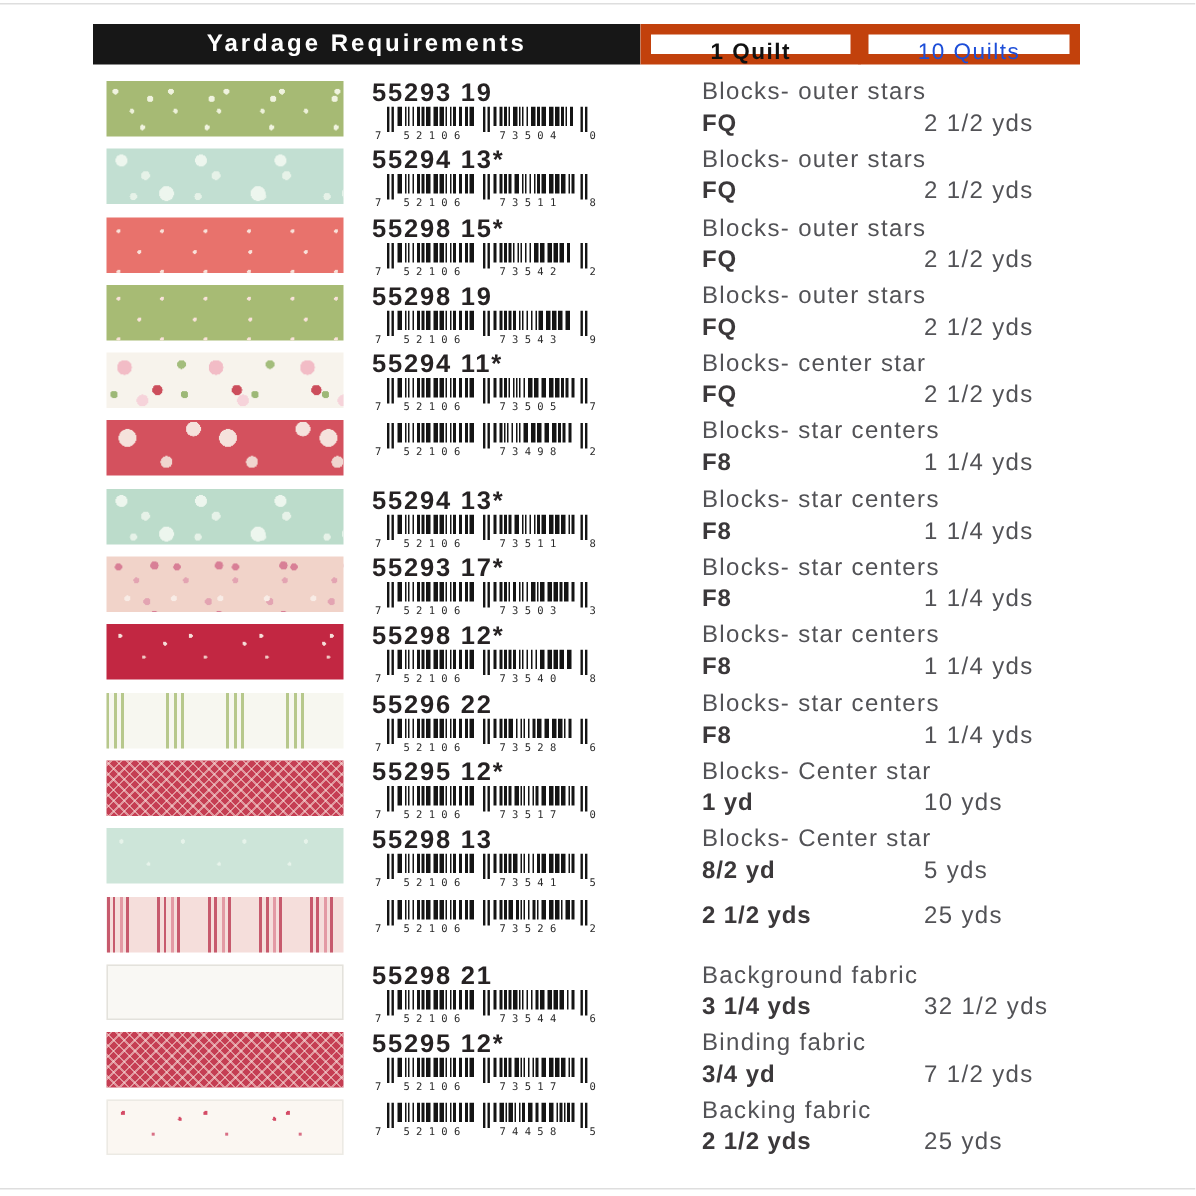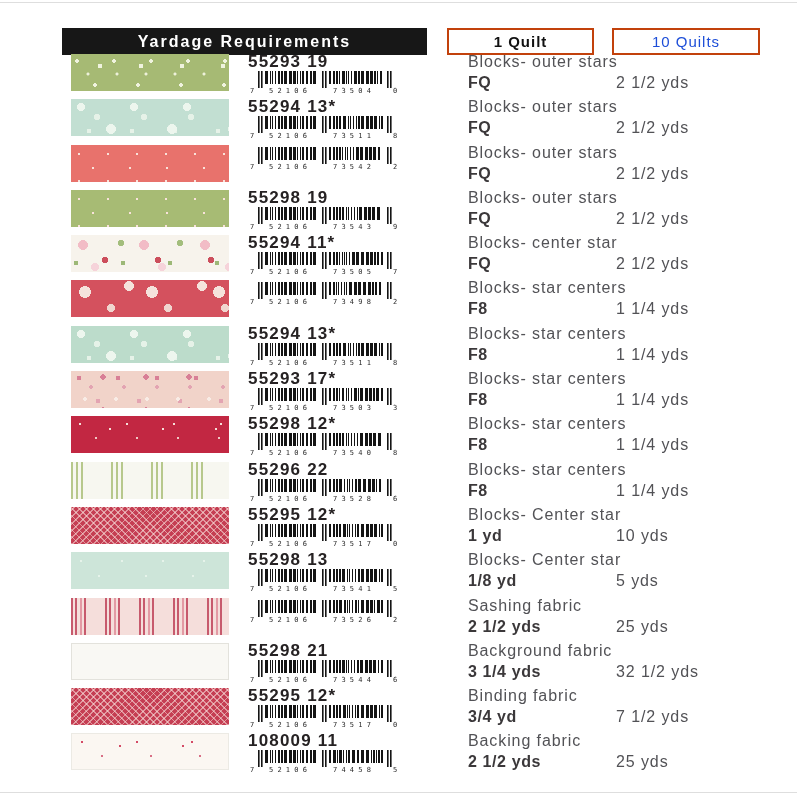--- a/index.html
+++ b/index.html
@@ -4,25 +4,25 @@
 <style>
   * { margin:0; padding:0; box-sizing:border-box; }
   html,body { width:797px; height:797px; background:#ffffff; overflow:hidden;
               font-family:"Liberation Sans", sans-serif; }
   .page { position:relative; width:797px; height:797px; background:#fff; }
   .hairline { position:absolute; left:0; right:0; height:1px; background:#dedede; }
   .hairline.top { top:2px; }
   .hairline.bottom { top:792px; }
 
   
-  .header { position:absolute; left:62px; top:28px; display:flex;gap:20px; }
+  .header { position:absolute; left:62px; top:16px; display:flex; }
   .title-bar { width:365px; height:27px; background:#171717; color:#fff;
                font-size:16px; font-weight:bold; letter-spacing:2px;
                line-height:27px; text-align:center; }
-  .col-box { width:147px; height:27px; border:2px solid #c2410c; background:#fff;
+  .col-box { width:147px; height:27px; border:7px solid #c2410c; background:#fff;
              font-size:15px; line-height:23px; text-align:center; letter-spacing:1px; }
   .col-box.one { font-weight:bold; color:#111; }
   .col-box.ten { margin-left:-2px; width:148px; color:#1d4ed8; }
 
   
   .rows { position:absolute; left:33px; top:54px; width:740px;padding-left:38px; }
   .row { display:grid; grid-template-columns:158px 219px 1fr; height:37px;
          margin-bottom:8.3px; }
   .swatch { width:158px; height:37px; }
 
@@ -226,20 +226,21 @@
       <div class="qty-line">
         <div class="qty">FQ</div>
         <div class="amt">2 1/2 yds</div>
       </div>
     </div>
   </div>
 
   <div class="row">
     <div class="swatch sw-coral-dot" style="background-color: rgb(232, 114, 108);"></div>
     <div class="sku-block">
+      <div class="sku">55298 15*</div>
       <div class="barcode"><svg width="152" height="22" viewBox="0 0 152 22" xmlns="http://www.w3.org/2000/svg">
               <rect x="10" y="0" width="1.6" height="17" fill="#141414"></rect>
               <rect x="13" y="0" width="1.6" height="17" fill="#141414"></rect>
               <rect x="74" y="0" width="1.6" height="17" fill="#141414"></rect>
               <rect x="77" y="0" width="1.6" height="17" fill="#141414"></rect>
               <rect x="139" y="0" width="1.6" height="17" fill="#141414"></rect>
               <rect x="142" y="0" width="1.6" height="17" fill="#141414"></rect>
               <rect x="17" y="0" width="3" height="13" fill="#141414"></rect>
               <rect x="22" y="0" width="1" height="13" fill="#141414"></rect>
               <rect x="24" y="0" width="1" height="13" fill="#141414"></rect>
@@ -780,21 +781,21 @@
               <rect x="133" y="0" width="2" height="13" fill="#141414"></rect>
               <text x="2" y="21.5" font-size="7" letter-spacing="0" fill="#2a2a2a" font-family="'DejaVu Sans Mono',monospace">7</text>
               <text x="21" y="21.5" font-size="7" letter-spacing="4.2" fill="#2a2a2a" font-family="'DejaVu Sans Mono',monospace">52106</text>
               <text x="85" y="21.5" font-size="7" letter-spacing="4.2" fill="#2a2a2a" font-family="'DejaVu Sans Mono',monospace">73541</text>
               <text x="145" y="21.5" font-size="7" letter-spacing="0" fill="#2a2a2a" font-family="'DejaVu Sans Mono',monospace">5</text>
             </svg></div>
     </div>
     <div class="desc-block">
       <div class="use">Blocks- Center star</div>
       <div class="qty-line">
-        <div class="qty">1/8 yd</div>
+        <div class="qty">8/2 yd</div>
         <div class="amt">5 yds</div>
       </div>
     </div>
   </div>
 
   <div class="row">
     <div class="swatch sw-pink-stripe" style="background-color: rgb(245, 222, 219);"></div>
     <div class="sku-block">
       <div class="barcode"><svg width="152" height="22" viewBox="0 0 152 22" xmlns="http://www.w3.org/2000/svg">
               <rect x="10" y="0" width="1.6" height="17" fill="#141414"></rect>
@@ -834,21 +835,20 @@
               <rect x="126" y="0" width="1" height="13" fill="#141414"></rect>
               <rect x="129" y="0" width="3" height="13" fill="#141414"></rect>
               <rect x="133" y="0" width="2" height="13" fill="#141414"></rect>
               <text x="2" y="21.5" font-size="7" letter-spacing="0" fill="#2a2a2a" font-family="'DejaVu Sans Mono',monospace">7</text>
               <text x="21" y="21.5" font-size="7" letter-spacing="4.2" fill="#2a2a2a" font-family="'DejaVu Sans Mono',monospace">52106</text>
               <text x="85" y="21.5" font-size="7" letter-spacing="4.2" fill="#2a2a2a" font-family="'DejaVu Sans Mono',monospace">73526</text>
               <text x="145" y="21.5" font-size="7" letter-spacing="0" fill="#2a2a2a" font-family="'DejaVu Sans Mono',monospace">2</text>
             </svg></div>
     </div>
     <div class="desc-block">
-      <div class="use">Sashing fabric</div>
       <div class="qty-line">
         <div class="qty">2 1/2 yds</div>
         <div class="amt">25 yds</div>
       </div>
     </div>
   </div>
 
   <div class="row">
     <div class="swatch sw-white-plain" style="background-color: rgb(249, 248, 244);"></div>
     <div class="sku-block">
@@ -959,21 +959,20 @@
       <div class="qty-line">
         <div class="qty">3/4 yd</div>
         <div class="amt">7 1/2 yds</div>
       </div>
     </div>
   </div>
 
   <div class="row">
     <div class="swatch sw-pink-dot-white" style="background-color: rgb(251, 247, 242);"></div>
     <div class="sku-block">
-      <div class="sku">108009 11</div>
       <div class="barcode"><svg width="152" height="22" viewBox="0 0 152 22" xmlns="http://www.w3.org/2000/svg">
               <rect x="10" y="0" width="1.6" height="17" fill="#141414"></rect>
               <rect x="13" y="0" width="1.6" height="17" fill="#141414"></rect>
               <rect x="74" y="0" width="1.6" height="17" fill="#141414"></rect>
               <rect x="77" y="0" width="1.6" height="17" fill="#141414"></rect>
               <rect x="139" y="0" width="1.6" height="17" fill="#141414"></rect>
               <rect x="142" y="0" width="1.6" height="17" fill="#141414"></rect>
               <rect x="17" y="0" width="3" height="13" fill="#141414"></rect>
               <rect x="22" y="0" width="1" height="13" fill="#141414"></rect>
               <rect x="24" y="0" width="1" height="13" fill="#141414"></rect>

